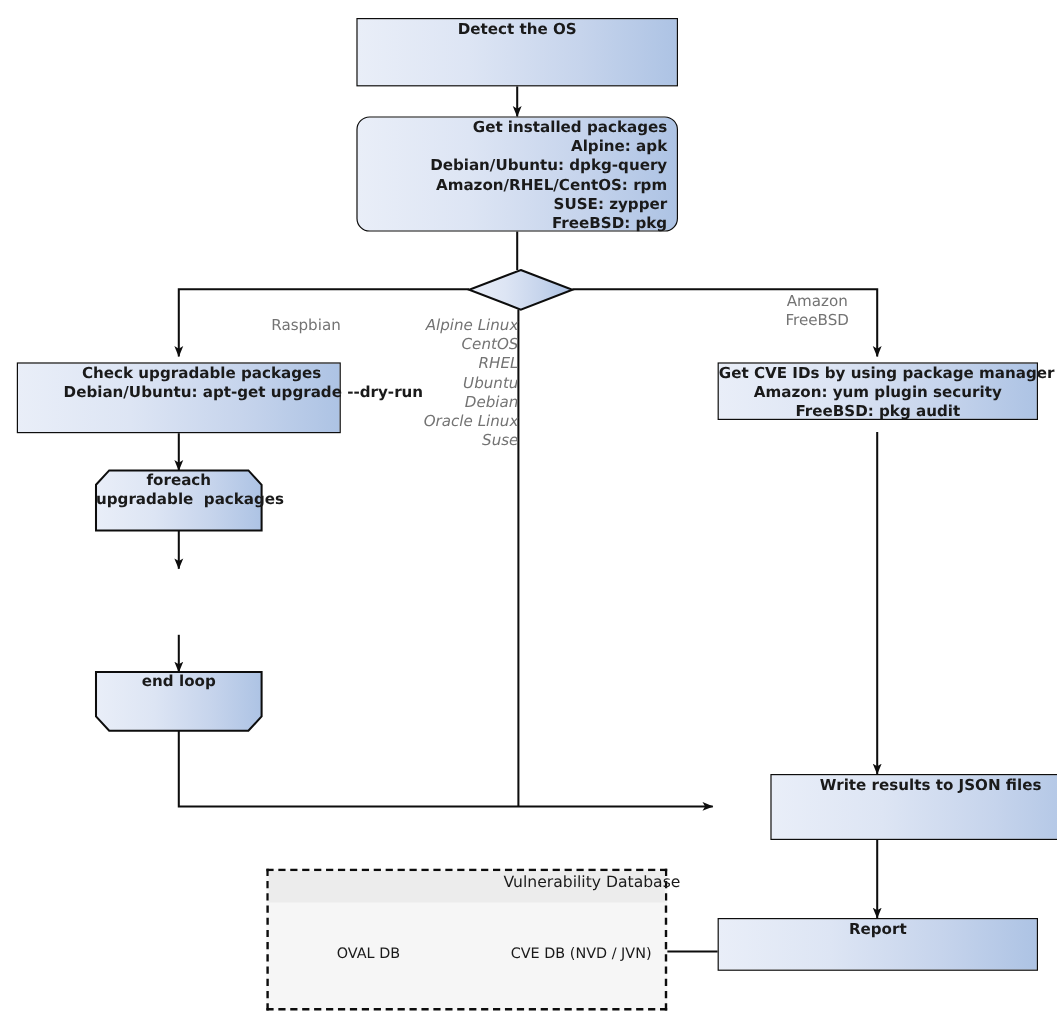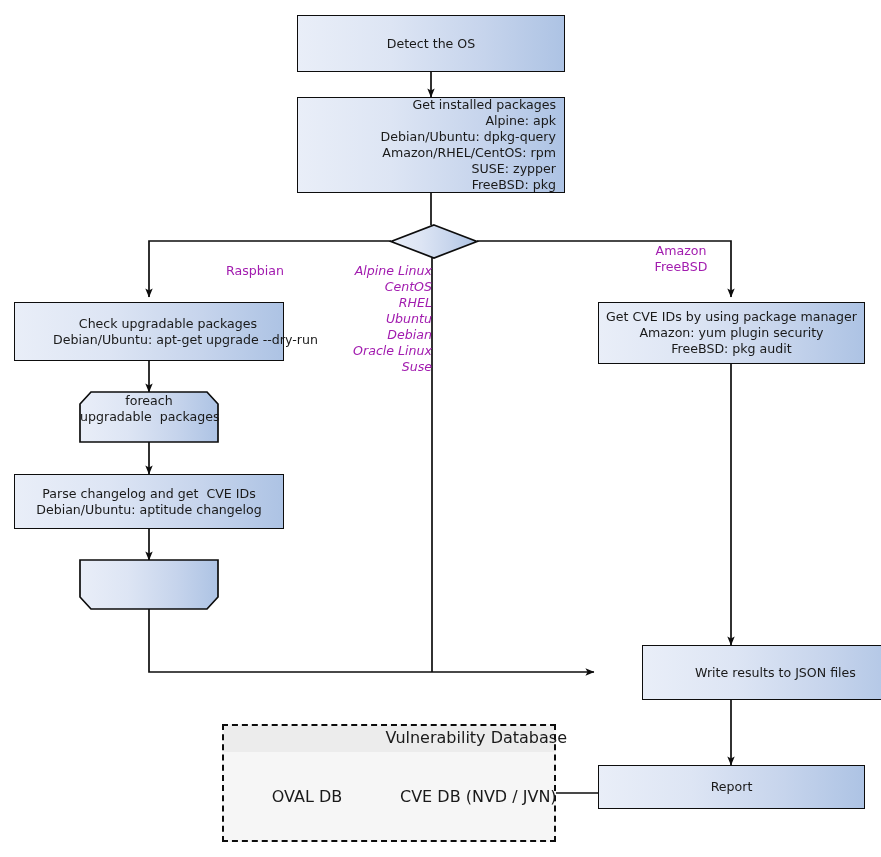--- a/index.html
+++ b/index.html
@@ -1,31 +1,31 @@
 <!DOCTYPE html>
 <html><head>
 <meta charset="utf-8">
 <style>
   html,body{margin:0;padding:0;background:#ffffff;}
   body{width:881px;height:857px;position:relative;overflow:hidden;
        font-family:"DejaVu Sans","Liberation Sans",sans-serif;color:#1a1a1a;}
   #canvas{position:absolute;left:0;top:0;width:881px;height:857px;}
   svg.layer{position:absolute;left:0;top:0;width:881px;height:857px;overflow:visible;}
-  .node{position:absolute;box-sizing:border-box;display:flex;align-items:center;justify-content:center;}
+  .node{position:absolute;box-sizing:border-box;display:flex;justify-content:center;font-weight:bold;}
   .proc{border:1.6px solid #0d0d0d;
         background:linear-gradient(to right,#e9eef8 0%,#dde5f4 35%,#c6d4ec 70%,#adc3e4 100%);}
   .txt{width:100%;text-align:center;line-height:1.27;font-size:12.6px;white-space:pre;}
   .txt.right{text-align:right;padding-right:8px;}
-  .lbl{position:absolute;font-size:12.6px;line-height:1.27;white-space:pre;color:#a21caf;}
+  .lbl{position:absolute;font-size:12.6px;line-height:1.27;white-space:pre;color:#737373;}
   .lbl.r{text-align:right;}
   .lbl.c{text-align:center;}
   .dbwrap{position:absolute;border:2px dashed #0d0d0d;background:#f6f6f6;box-sizing:border-box;}
   .dbhead{position:absolute;left:0;top:0;right:0;height:26px;background:#ececec;}
-  .dbtitle{position:absolute;top:3px;font-size:16px;white-space:pre;text-align:right;}
-  .cyl-txt{position:absolute;width:100%;text-align:center;font-size:16px;white-space:pre;}
+  .dbtitle{position:absolute;top:3px;font-size:13px;white-space:pre;text-align:right;}
+  .cyl-txt{position:absolute;width:100%;text-align:center;font-size:12px;white-space:pre;}
 </style>
 </head>
 <body>
 
 <div id="canvas">
 
   <svg class="layer" viewBox="0 0 881 857">
     <defs>
       <marker id="arw" markerWidth="10" markerHeight="10" refX="8.6" refY="4" orient="auto" markerUnits="userSpaceOnUse">
         <path d="M0,0.3 L9,4 L0,7.7 L2.2,4 Z" fill="#0d0d0d"></path>
@@ -86,46 +86,45 @@
     <g>
       <path d="M400,775 L400,815 A71.5,14 0 0 0 543,815 L543,775 Z" fill="url(#gcyl)" stroke="#0d0d0d" stroke-width="1.5"></path>
       <ellipse cx="471.5" cy="775" rx="71.5" ry="14" fill="url(#gcyltop)" stroke="#0d0d0d" stroke-width="1.5"></ellipse>
     </g>
   </svg>
 
   <div class="node proc" style="left:297px;top:15px;width:268px;height:57px;">
     <div class="txt">Detect the OS</div>
   </div>
 
-  <div class="node proc" style="left:297px;top:97px;width:268px;height:96px;">
+  <div class="node proc" style="left:297px;top:97px;width:268px;height:96px;border-radius:11px;">
     <div class="txt right"><span>Get installed packages
 Alpine: apk
 Debian/Ubuntu: dpkg-query
 Amazon/RHEL/CentOS: rpm
 SUSE: zypper
 FreeBSD: pkg</span></div>
   </div>
 
   <div class="node proc" style="left:14px;top:302px;width:270px;height:59px;padding-left:38px;">
     <div class="txt"><span>Check upgradable packages
 Debian/Ubuntu: apt-get upgrade --dry-run</span></div>
   </div>
 
   <div class="node" style="left:80px;top:392px;width:138px;height:34px;">
     <div class="txt"><span>foreach
 upgradable  packages</span></div>
   </div>
 
-  <div class="node proc" style="left:14px;top:474px;width:270px;height:55px;">
-    <div class="txt"><span>Parse changelog and get  CVE IDs
-Debian/Ubuntu: aptitude changelog</span></div>
+
+  <div class="node" style="left:80px;top:560px;width:138px;height:49px;">
+    <div class="txt">end loop</div>
   </div>
 
-
-  <div class="node proc" style="left:598px;top:302px;width:267px;height:62px;">
+  <div class="node proc" style="left:598px;top:302px;width:267px;height:48px;">
     <div class="txt"><span>Get CVE IDs by using package manager
 Amazon: yum plugin security
 FreeBSD: pkg audit</span></div>
   </div>
 
   <div class="node proc" style="left:598px;top:645px;width:267px;height:55px;margin-left:44px;">
     <div class="txt">Write results to JSON files</div>
   </div>
 
   <div class="node proc" style="left:598px;top:765px;width:267px;height:44px;">

